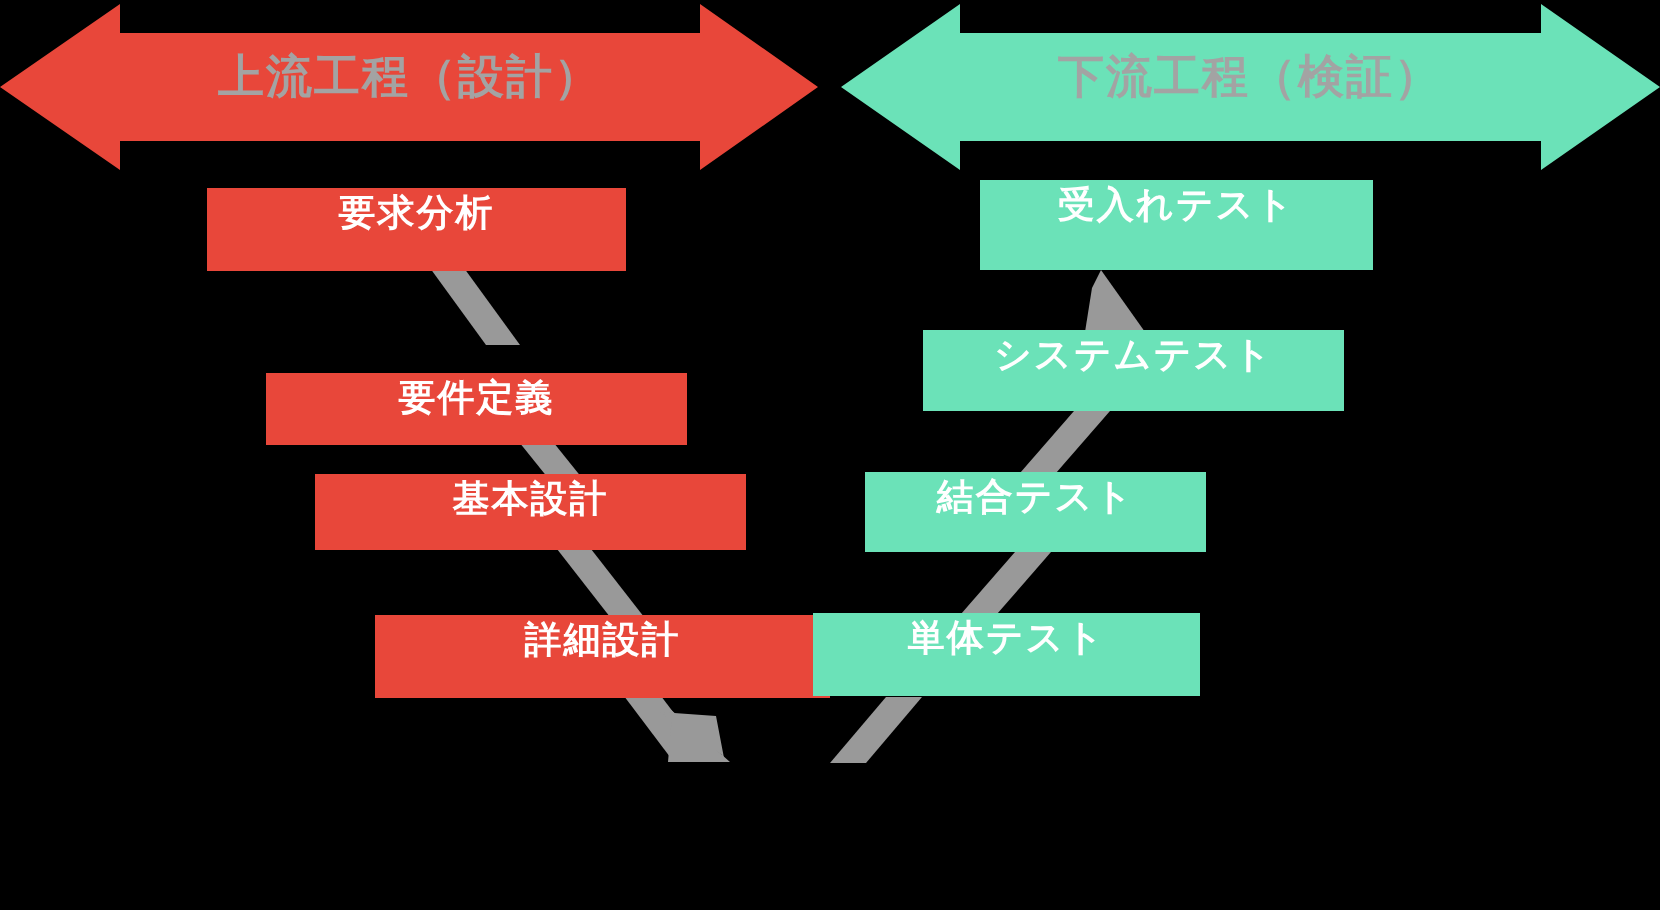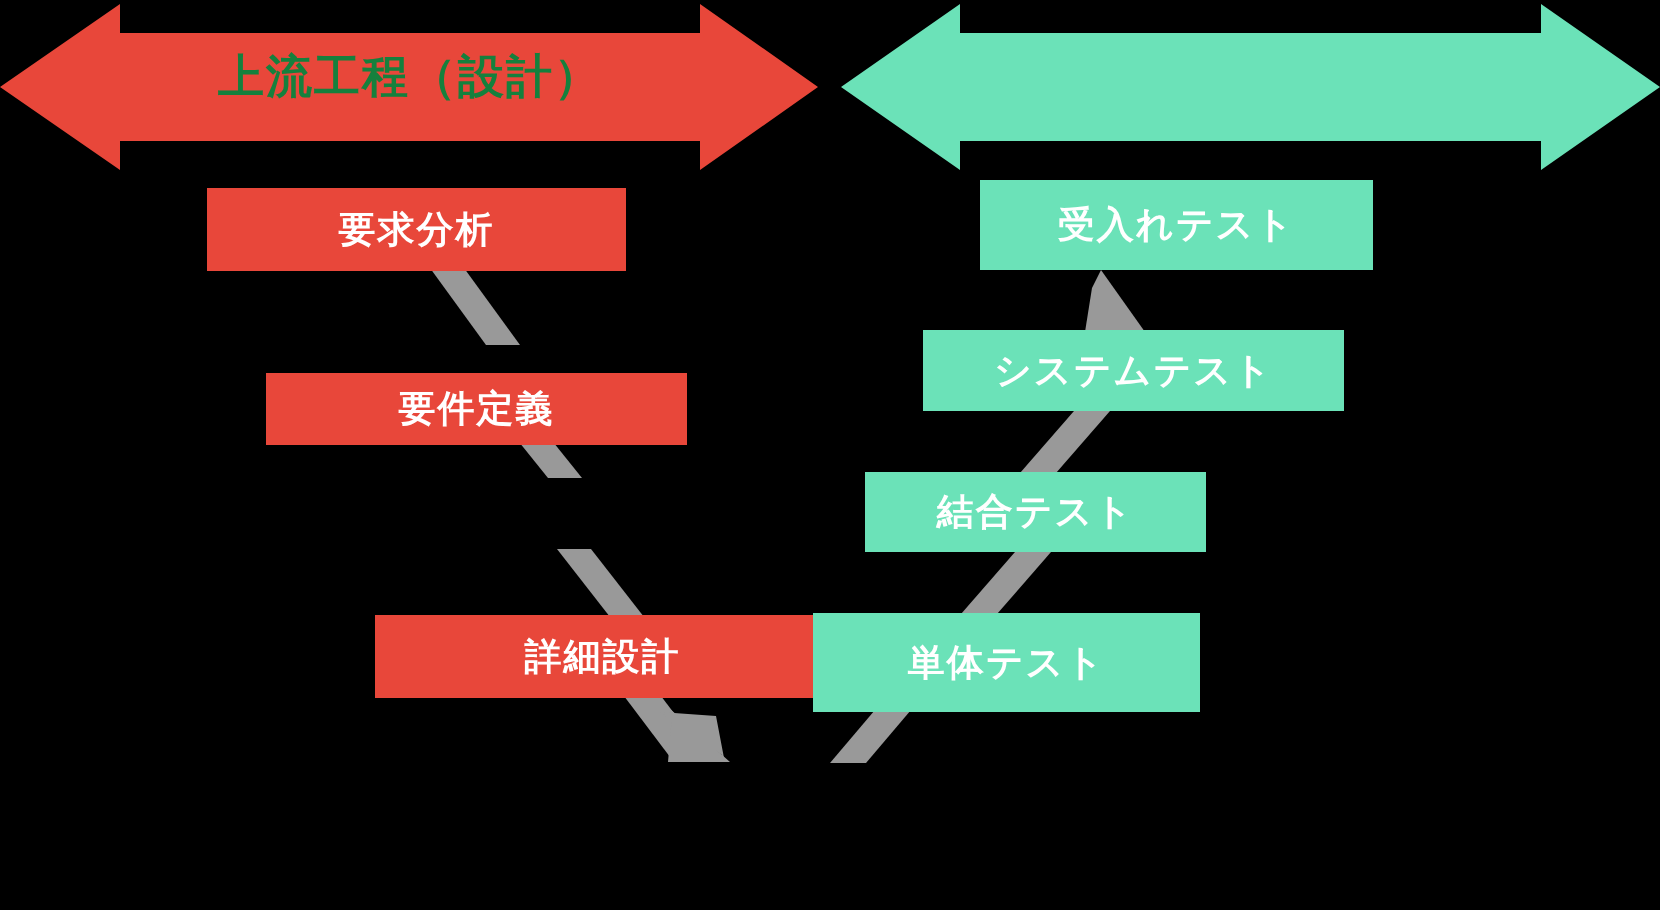--- a/index.html
+++ b/index.html
@@ -19,41 +19,41 @@
   .band-svg {
     position: absolute;
     left: 0;
     top: 0;
     width: 1660px;
     height: 910px;
     pointer-events: none;
   }
   .band-label {
     position: absolute;
-    color: #15803d;
+    color: #a3a3a3;
     font-weight: bold;
     font-size: 46px;
     letter-spacing: 2px;
     white-space: nowrap;
     text-align: center;
   }
   #band-left-label {
     left: 120px;
     top: 46px;
     width: 580px;
   }
   #band-right-label {
     left: 960px;
     top: 46px;
     width: 580px;
   }
   .phase-box {
     position: absolute;
     display: flex;
-    align-items: center;
+    align-items: flex-start;
     justify-content: center;
     color: #ffffff;
     font-weight: bold;
     font-size: 37px;
     letter-spacing: 2px;
     white-space: nowrap;
     box-sizing: border-box;
   }
   .phase-box.red   { background: #E8473A; }
   .phase-box.green { background: #6BE2B8; }
@@ -84,44 +84,48 @@
     <polygon fill="#999999" points="1074,411 1110,411 1056,473 1020,473"></polygon>
 
     <g fill="#999999">
       <polygon points="1096,330 1133,330 1088,391 1051,391"></polygon>
       <polygon points="1101,270 1145,332 1085,332 1092,288"></polygon>
     </g>
   </svg>
 
   <div class="band-label" id="band-left-label">上流工程（設計）</div>
 
+  <div class="band-label" id="band-right-label">下流工程（検証）</div>
 
   <div class="phase-box red" style="left:207px; top:188px; width:419px; height:83px;">
     <span>要求分析</span>
   </div>
 
   <div class="phase-box red" style="left:266px; top:341px; width:421px; height:72px;margin-top:32px;">
     <span>要件定義</span>
   </div>
 
+  <div class="phase-box red" style="left:315px; top:474px; width:431px; height:76px;">
+    <span>基本設計</span>
+  </div>
 
   <div class="phase-box red" style="left:375px; top:615px; width:455px; height:83px;">
     <span>詳細設計</span>
   </div>
 
   <div class="phase-box green" style="left:980px; top:180px; width:393px; height:90px;">
     <span>受入れテスト</span>
   </div>
 
   <div class="phase-box green" style="left:923px; top:330px; width:421px; height:81px;">
     <span>システムテスト</span>
   </div>
 
   <div class="phase-box green" style="left:865px; top:472px; width:341px; height:80px;">
     <span>結合テスト</span>
   </div>
 
-  <div class="phase-box green" style="left:813px; top:613px; width:387px; height:99px;">
+  <div class="phase-box green" style="left:813px; top:613px; width:387px; height:83px;">
     <span>単体テスト</span>
   </div>
 
 
 </div>
 
 </body></html>

